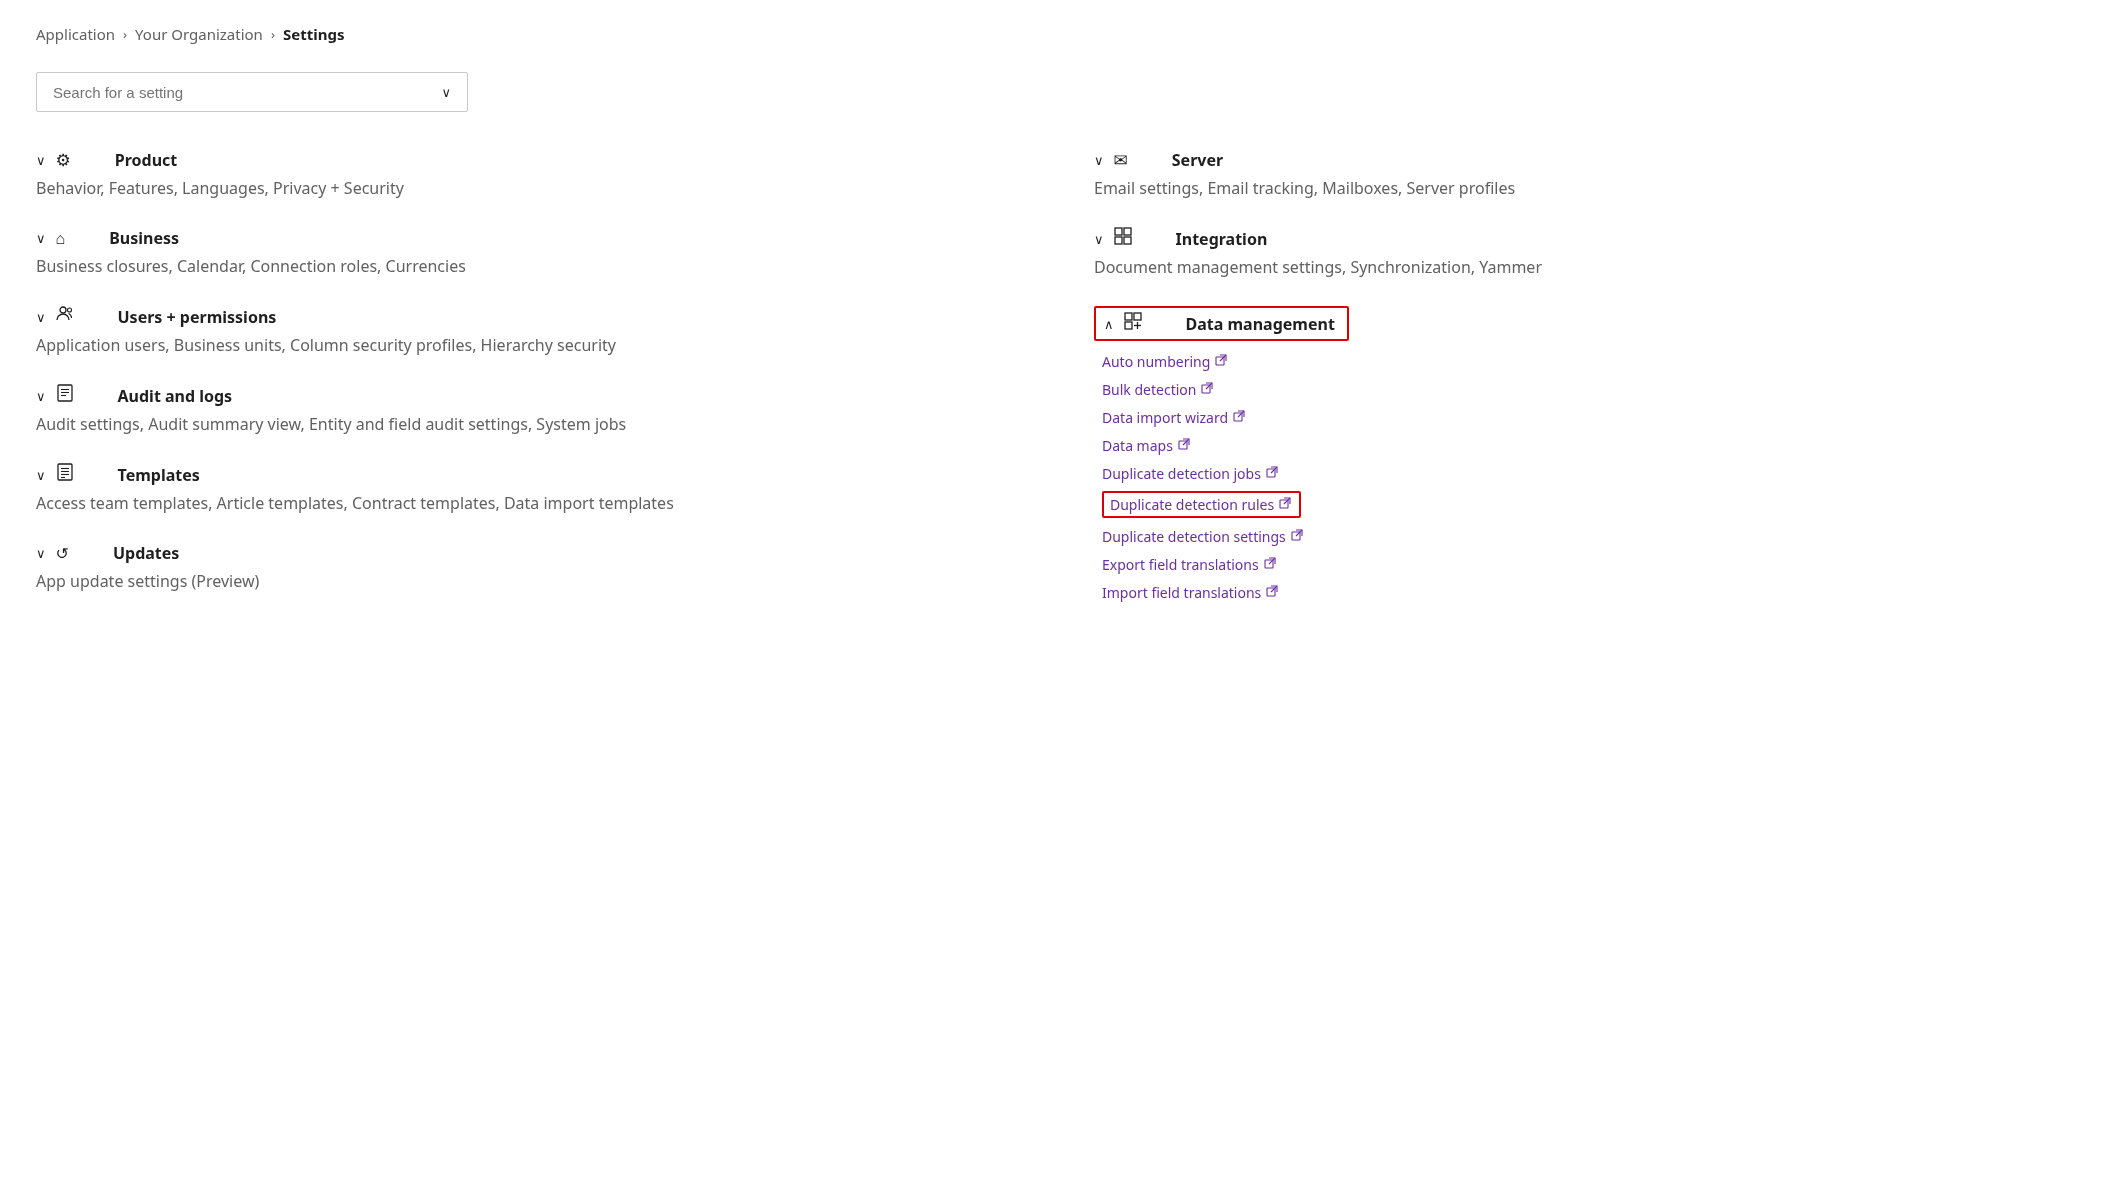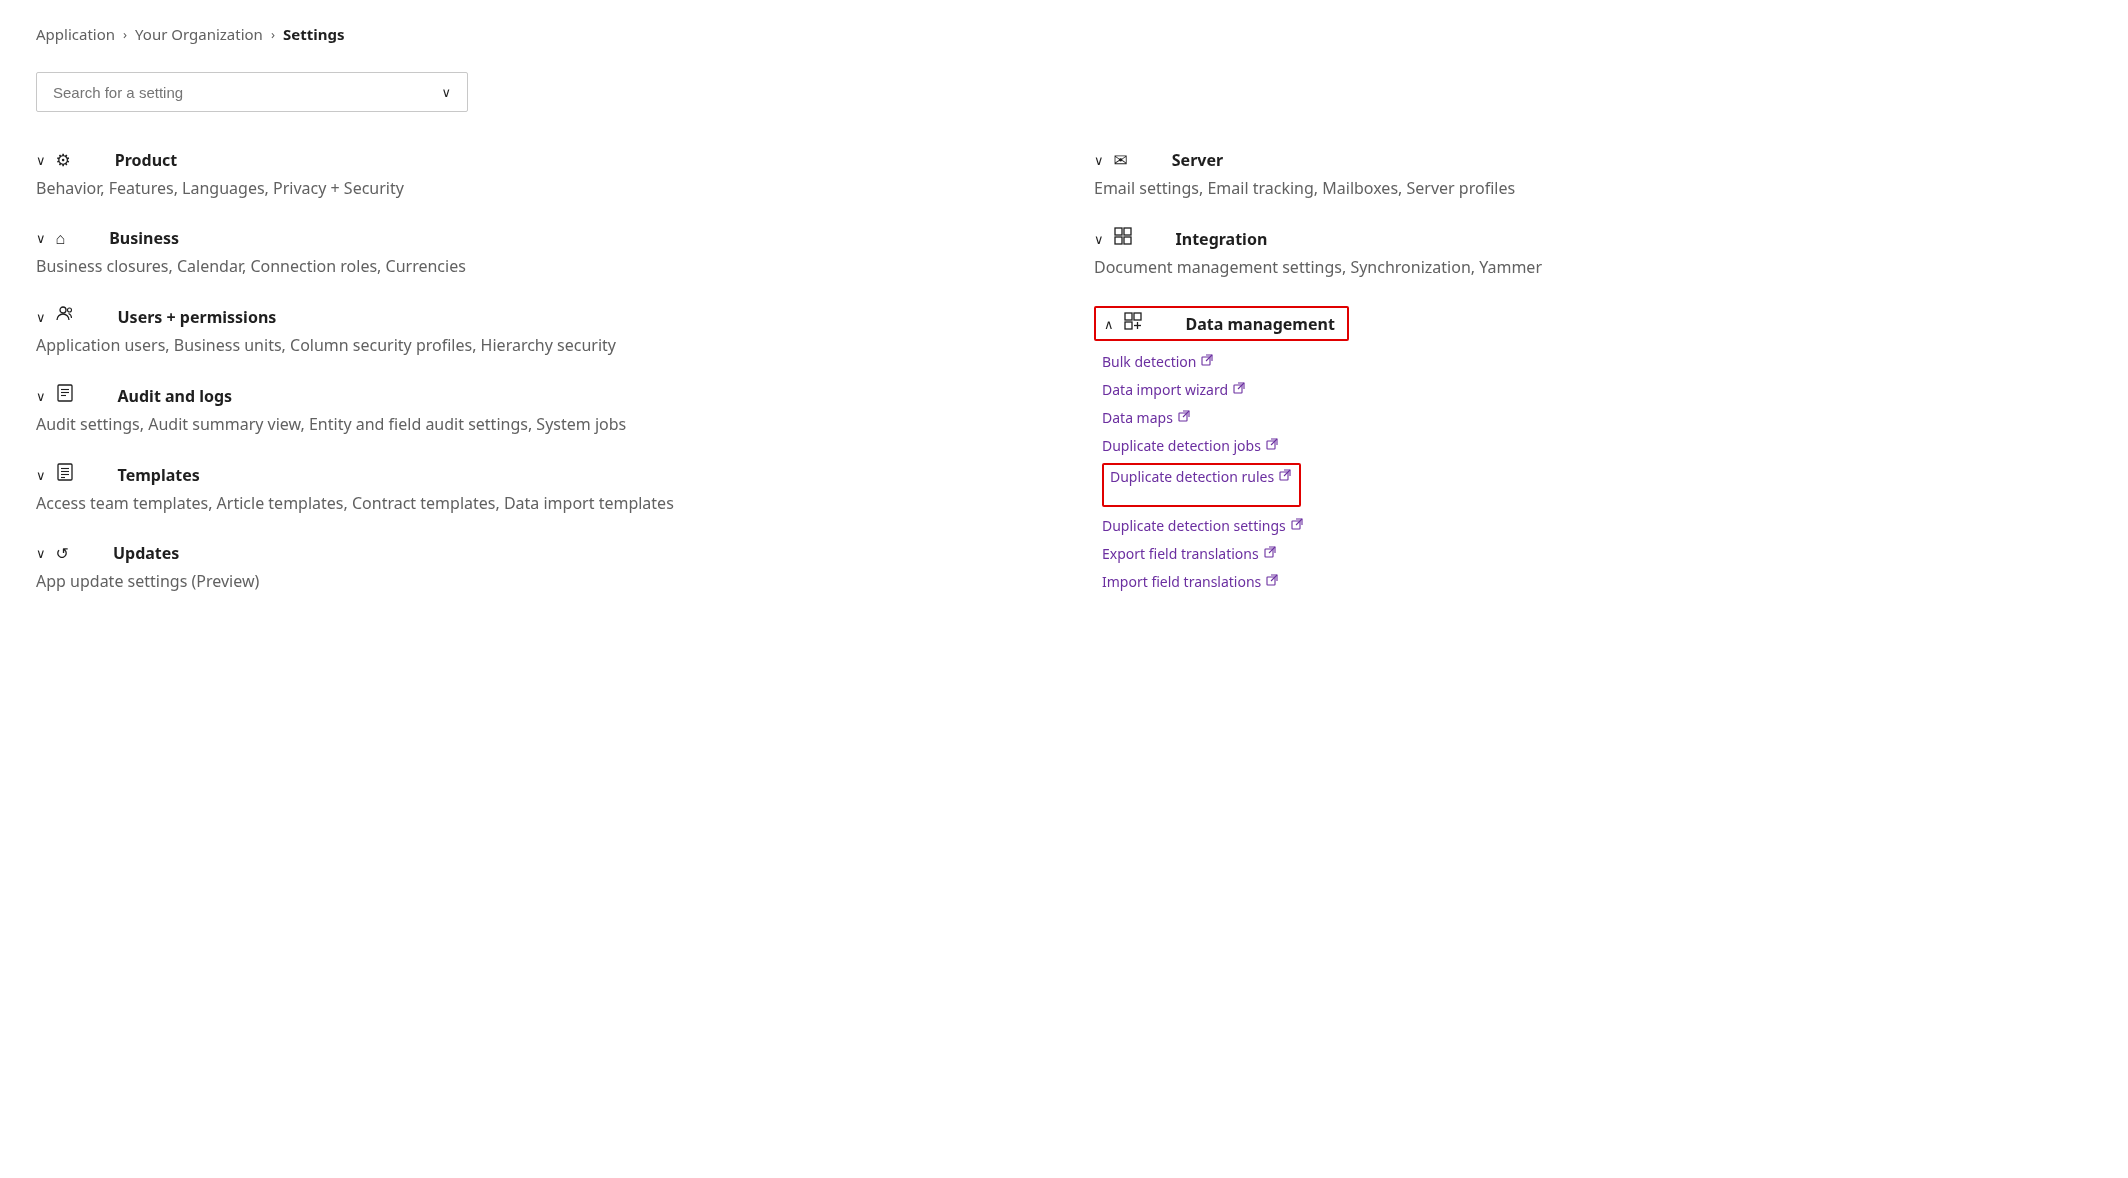--- a/index.html
+++ b/index.html
@@ -251,20 +251,32 @@
             </svg>
           </span>
           <span class="section-title">Data management</span>
         </div>
       </div>
 
       
       <ul class="link-list">
         <li>
           <a class="link-item">
+            <span>Auto numbering</span>
+            <span class="ext-icon">
+              <svg width="12" height="12" viewBox="0 0 12 12" fill="none">
+                <rect x="1" y="3" width="8" height="8" rx="0.5" stroke="#6b2fa0" stroke-width="1.1" fill="none"></rect>
+                <path d="M5 1h6v6" stroke="#6b2fa0" stroke-width="1.1" fill="none"></path>
+                <line x1="11" y1="1" x2="5" y2="7" stroke="#6b2fa0" stroke-width="1.1"></line>
+              </svg>
+            </span>
+          </a>
+        </li>
+        <li>
+          <a class="link-item">
             <span>Bulk detection</span>
             <span class="ext-icon">
               <svg width="12" height="12" viewBox="0 0 12 12" fill="none">
                 <rect x="1" y="3" width="8" height="8" rx="0.5" stroke="#6b2fa0" stroke-width="1.1" fill="none"></rect>
                 <path d="M5 1h6v6" stroke="#6b2fa0" stroke-width="1.1" fill="none"></path>
                 <line x1="11" y1="1" x2="5" y2="7" stroke="#6b2fa0" stroke-width="1.1"></line>
               </svg>
             </span>
           </a>
         </li>
@@ -299,21 +311,21 @@
               <svg width="12" height="12" viewBox="0 0 12 12" fill="none">
                 <rect x="1" y="3" width="8" height="8" rx="0.5" stroke="#6b2fa0" stroke-width="1.1" fill="none"></rect>
                 <path d="M5 1h6v6" stroke="#6b2fa0" stroke-width="1.1" fill="none"></path>
                 <line x1="11" y1="1" x2="5" y2="7" stroke="#6b2fa0" stroke-width="1.1"></line>
               </svg>
             </span>
           </a>
         </li>
 
         <li>
-          <div style="display:inline-flex; align-items:center; border: 2.5px solid #e00000; border-radius:2px; padding: 2px 8px 19px 6px;">
+          <div style="display:inline-flex; align-items:center; border: 2.5px solid #e00000; border-radius:2px; padding: 2px 8px 2px 6px;">
             <a class="link-item">
               <span>Duplicate detection rules</span>
               <span class="ext-icon">
                 <svg width="12" height="12" viewBox="0 0 12 12" fill="none">
                   <rect x="1" y="3" width="8" height="8" rx="0.5" stroke="#6b2fa0" stroke-width="1.1" fill="none"></rect>
                   <path d="M5 1h6v6" stroke="#6b2fa0" stroke-width="1.1" fill="none"></path>
                   <line x1="11" y1="1" x2="5" y2="7" stroke="#6b2fa0" stroke-width="1.1"></line>
                 </svg>
               </span>
             </a>

